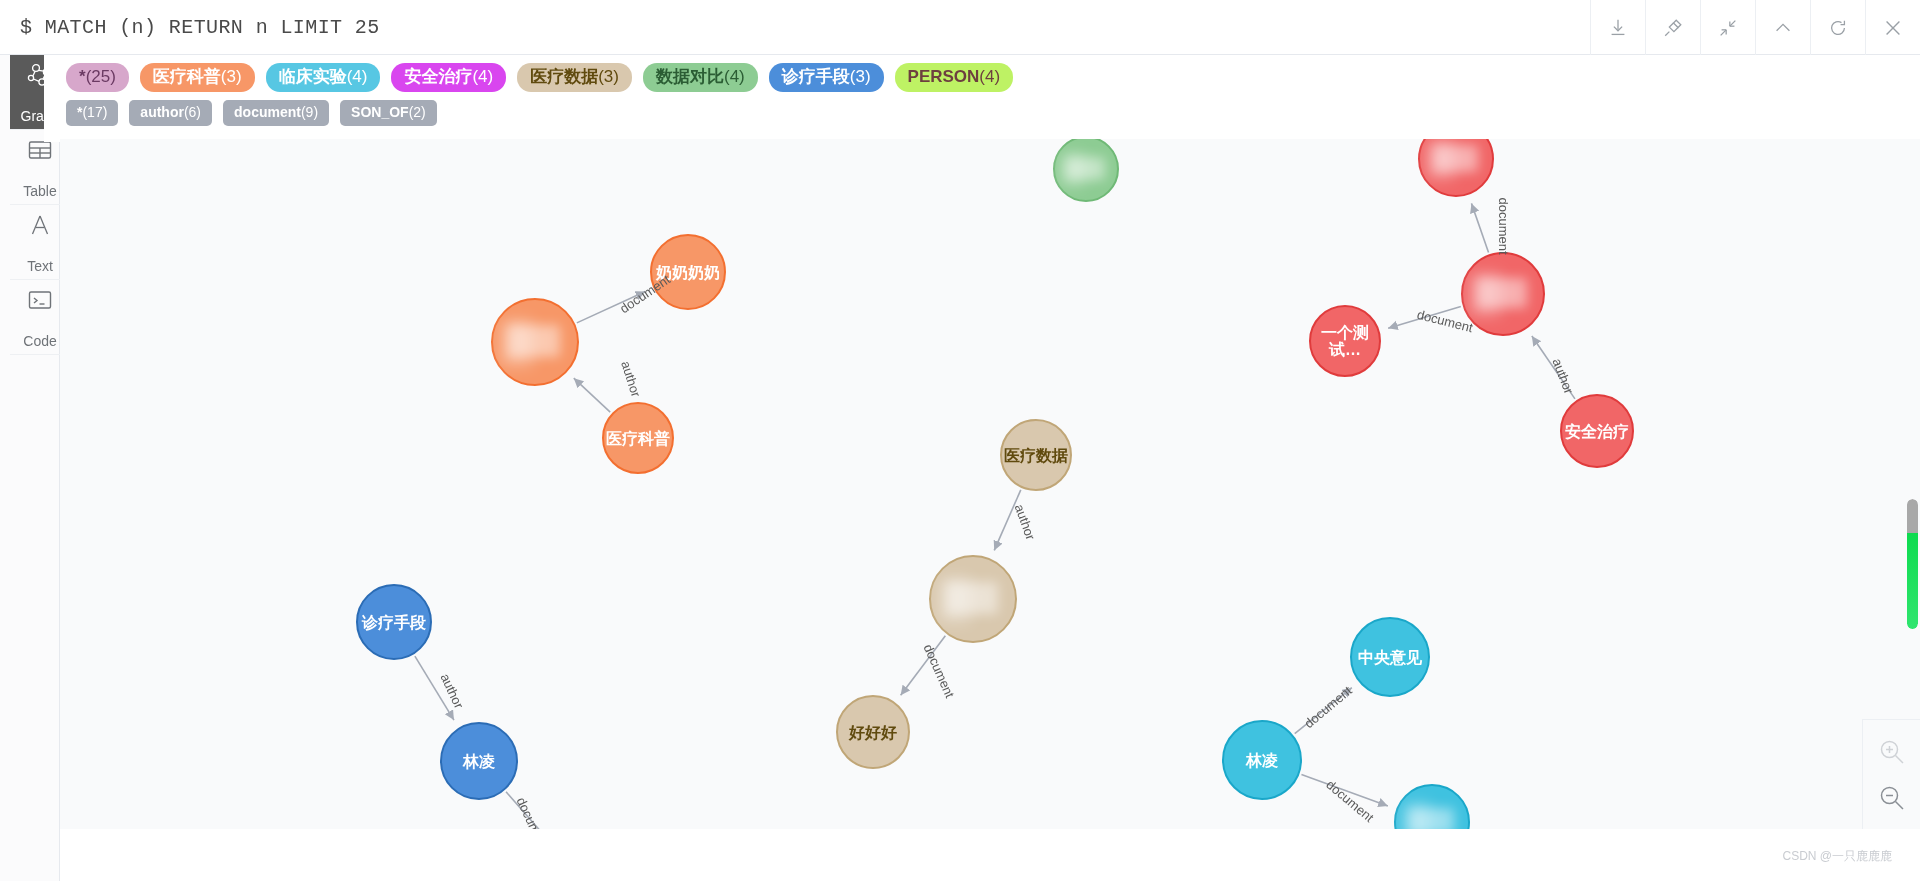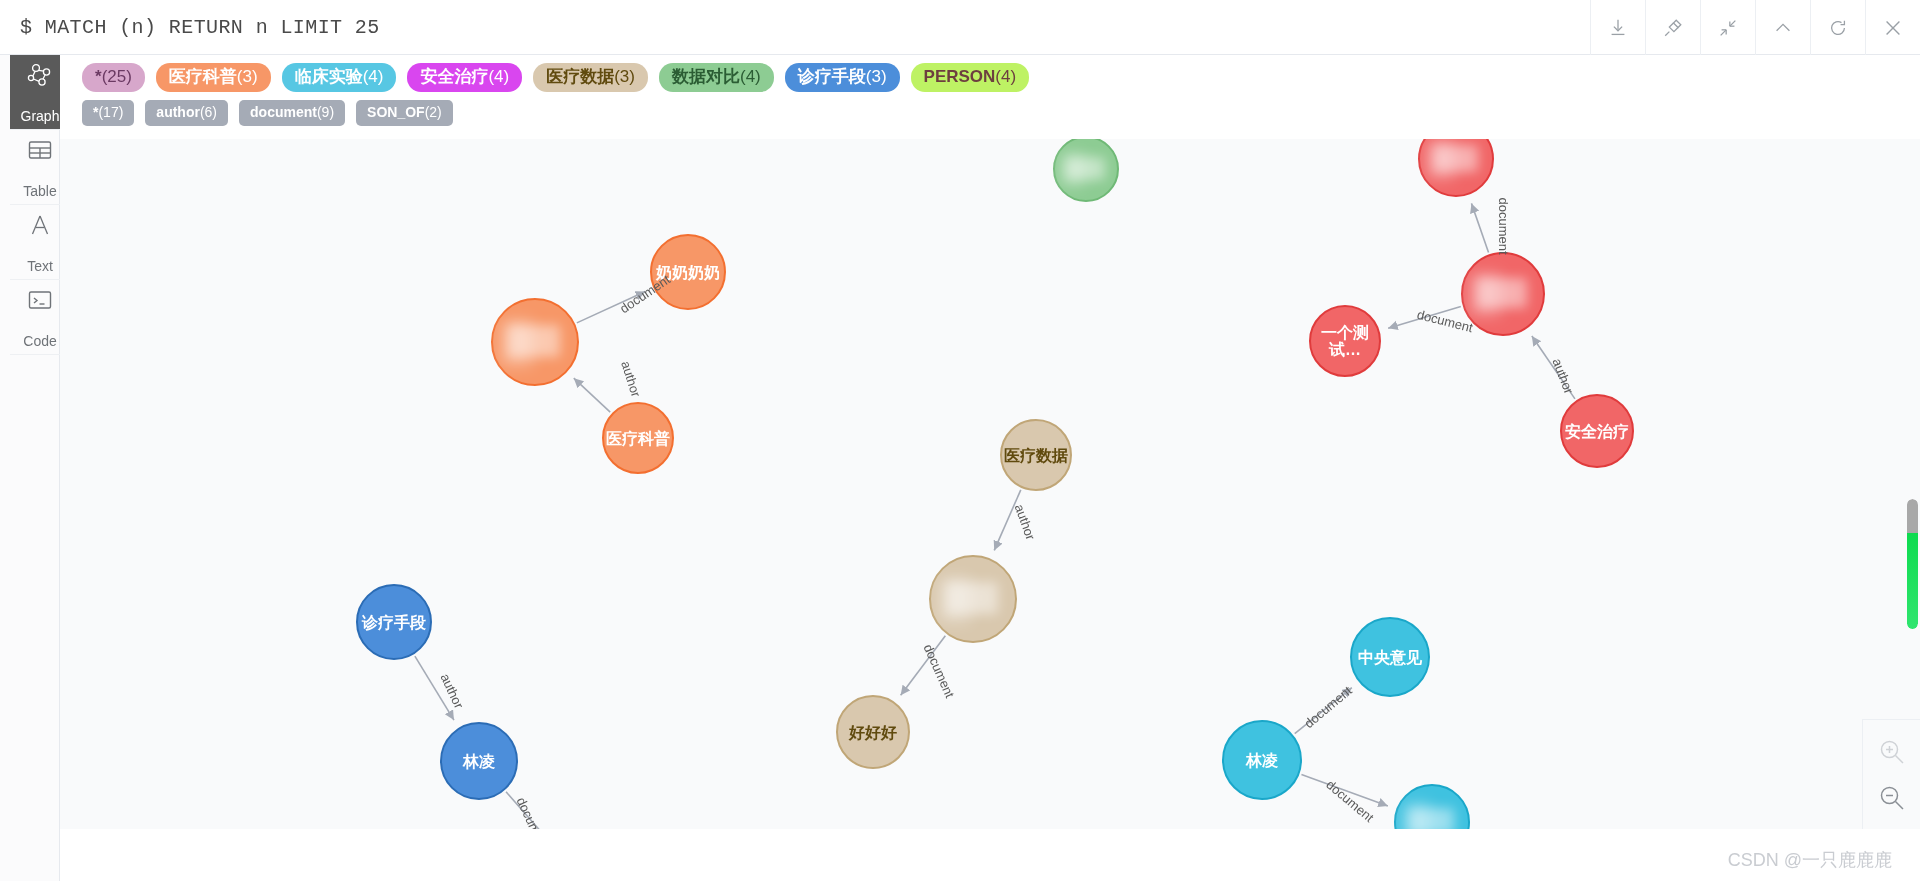--- a/index.html
+++ b/index.html
@@ -46,21 +46,21 @@
     align-items: center; justify-content: center;
     gap: 20px; cursor: pointer;
     color: #6f7378; border-bottom: 1px solid #eef0f3; margin-left: 10px;
   }
   .sb-item.active { background: #5a5a5a; color: #ffffff; }
   .sb-label { font-size: 14px; line-height: 14px; }
   .sb-ico { height: 28px; display: flex; align-items: center; }
 
   
   .legend {
-    position: absolute; left: 60px; top: 55px; width: 1672px;
+    position: absolute; left: 44px; top: 55px; width: 1672px;
     padding: 8px 10px 8px 22px; background: #ffffff;
   }
   .chip-row { display: flex; gap: 11px; align-items: center; margin-bottom: 8px; }
   .chip {
     border-radius: 14px; padding: 4px 13px 5px;
     font-size: 17px; line-height: 20px; font-weight: bold;
     white-space: nowrap; cursor: pointer; user-select: none;
   }
   .chip .cnt { font-weight: normal; }
   .chip-rel {
@@ -119,21 +119,21 @@
 
   
   .statusbar {
     position: absolute; left: 60px; top: 829px; width: 1860px; height: 52px;
     background: #ffffff; border-top: 1px solid #e6e9ee;
     display: flex; align-items: center;
   }
   .status-text { margin-left: 32px; font-size: 19px; color: #6c7075; }
   .watermark {
     position: absolute; right: 28px; top: 848px;
-    font-size: 18px; color: #c9ccd1; white-space: nowrap; margin-left: 27px;
+    font-size: 12px; color: #c9ccd1; white-space: nowrap; margin-left: 27px;
   }
 </style>
 </head>
 <body>
 
 <div id="app">
 
   <div class="query-bar">
     <div class="query-text">$ MATCH (n) RETURN n LIMIT 25</div>
     <div class="query-actions">

